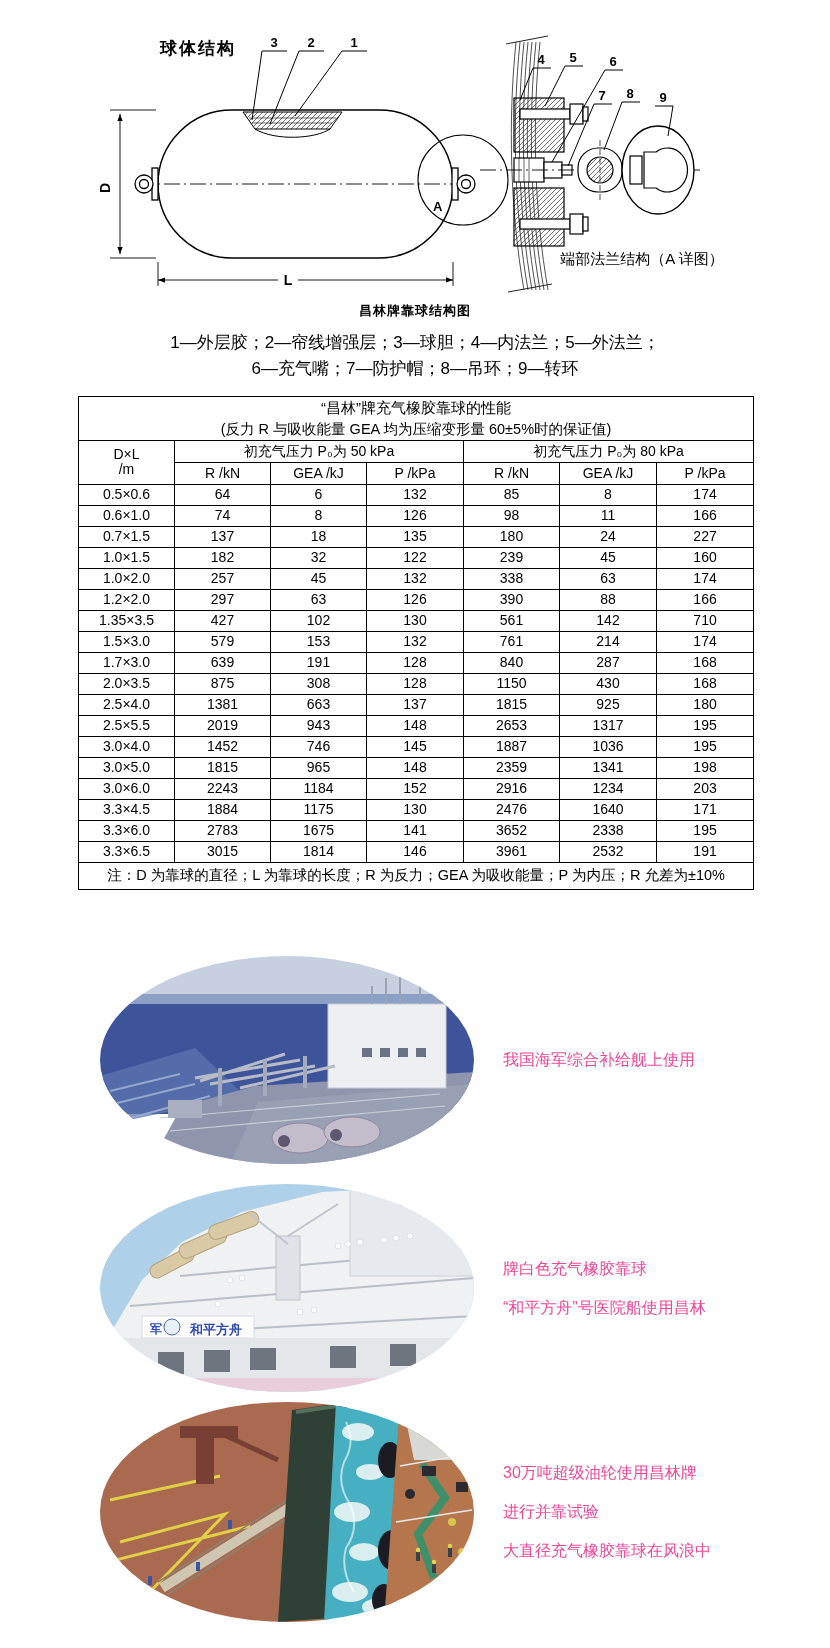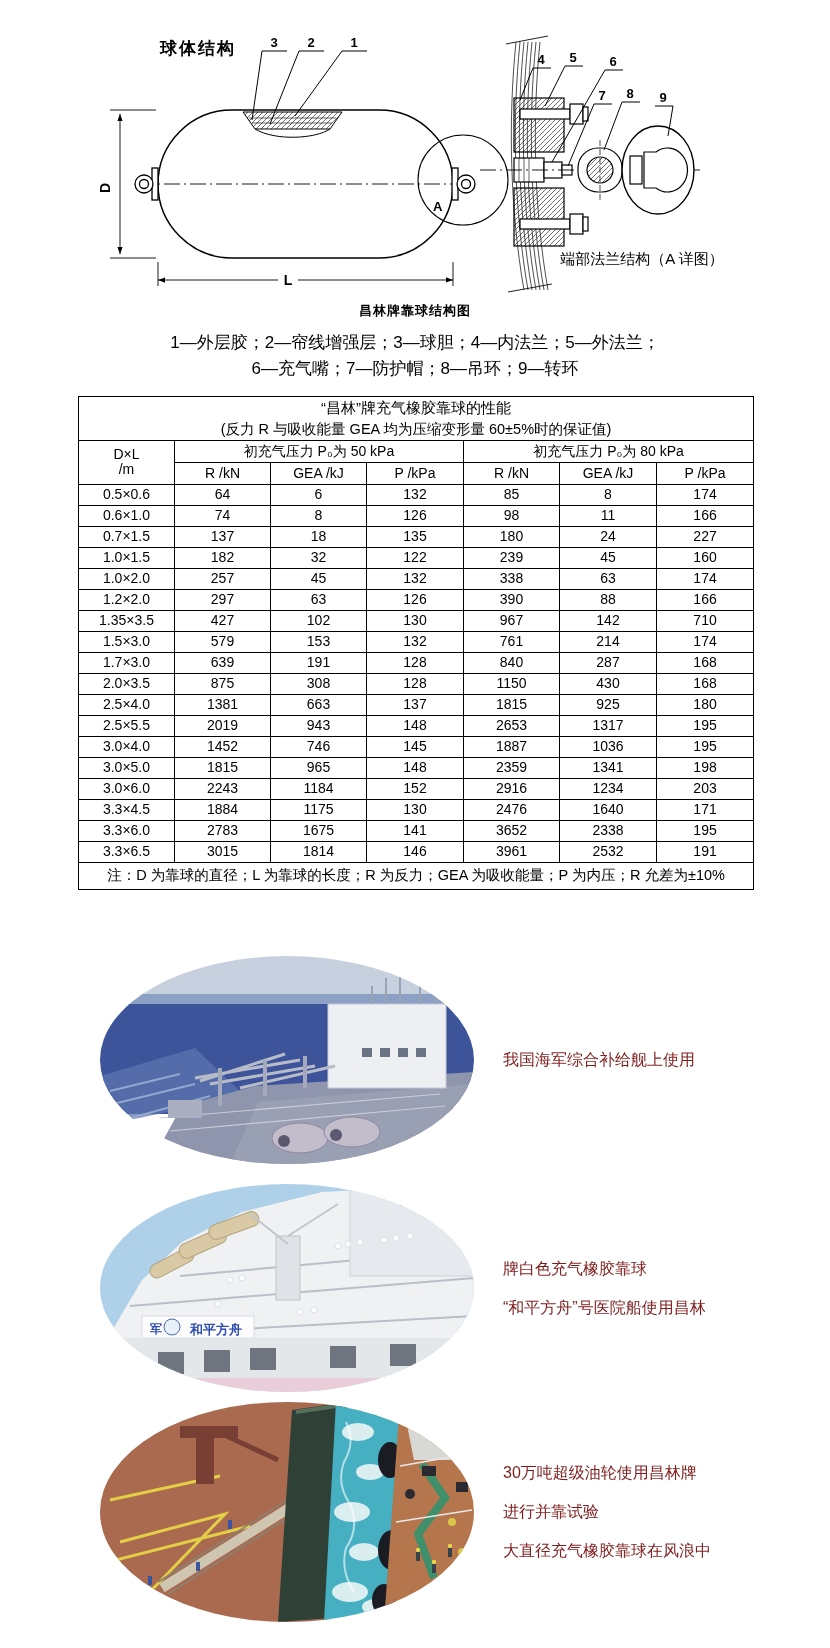--- a/index.html
+++ b/index.html
@@ -13,21 +13,21 @@
   table.perf td{border:1px solid #000;text-align:center;padding:0;height:20px;line-height:1.1;}
   table.perf td.title-cell{height:42px;font-size:15px;line-height:1.45;}
   table.perf td.group-h{height:21px;}
   table.perf td.sub-h{height:21px;}
   table.perf td.note-cell{height:26px;font-size:14.5px;}
   .photos{margin-top:66px;}
   .photo-row{display:flex;align-items:center;}
   .photo-row.r2{margin-top:20px;}
   .photo-row.r3{margin-top:10px;}
   .photo-wrap{margin-left:100px;flex:0 0 auto;}
-  .photo-caption{margin-left:28px;font-size:16px;line-height:39px;color:#7f1d1d;}
+  .photo-caption{margin-left:28px;font-size:16px;line-height:39px;color:#ec4899;}
   .cap-line{white-space:nowrap;}
 </style>
 </head>
 <body>
 
 <div class="page">
 
   <svg viewBox="0 0 830 298" width="830" height="298">
     <defs>
       <pattern id="hatch" patternUnits="userSpaceOnUse" width="5" height="5">
@@ -249,21 +249,21 @@
           <td>126</td>
           <td>390</td>
           <td>88</td>
           <td>166</td>
         </tr>
         <tr>
           <td>1.35×3.5</td>
           <td>427</td>
           <td>102</td>
           <td>130</td>
-          <td>967</td>
+          <td>561</td>
           <td>142</td>
           <td>710</td>
         </tr>
         <tr>
           <td>1.5×3.0</td>
           <td>579</td>
           <td>153</td>
           <td>132</td>
           <td>761</td>
           <td>214</td>

